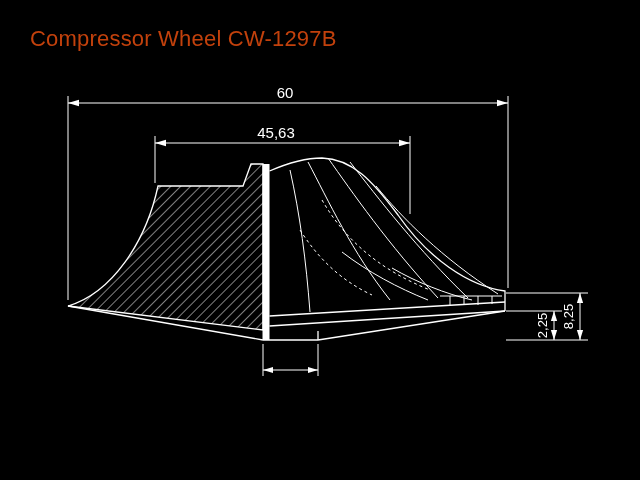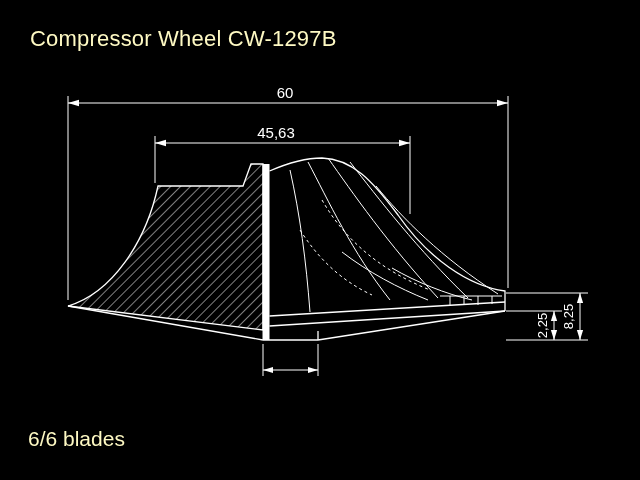--- a/index.html
+++ b/index.html
@@ -1,18 +1,18 @@
 <!DOCTYPE html>
 <html><head>
 <meta charset="utf-8">
 <style>
   html,body{margin:0;padding:0;background:#000;}
   .stage{
     position:relative;width:595px;height:480px;background:#000000;
-    font-family:"Liberation Sans",sans-serif;color:#fef9c3;overflow:hidden;
+    font-family:"Liberation Sans",sans-serif;color:#c2410c;overflow:hidden;
   }
   .title{
     position:absolute;left:30px;top:26px;font-size:22px;line-height:26px;
     font-weight:400;letter-spacing:0.2px;
   }
   .footer{
     position:absolute;left:28px;top:426px;font-size:21px;line-height:25px;
     font-weight:400;
   }
   svg{position:absolute;left:0;top:0;}
@@ -117,15 +117,14 @@
 
     <g stroke="#ffffff" stroke-width="1">
       <line x1="263" y1="344" x2="263" y2="376"></line>
       <line x1="318" y1="344" x2="318" y2="376"></line>
       <line x1="263" y1="370" x2="318" y2="370"></line>
       <polygon points="263,370 273,367 273,373" fill="#ffffff" stroke="none"></polygon>
       <polygon points="318,370 308,367 308,373" fill="#ffffff" stroke="none"></polygon>
     </g>
   </svg>
 
-  <div class="footer">6/6 blades</div>
 
 </div>
 
 </body></html>

